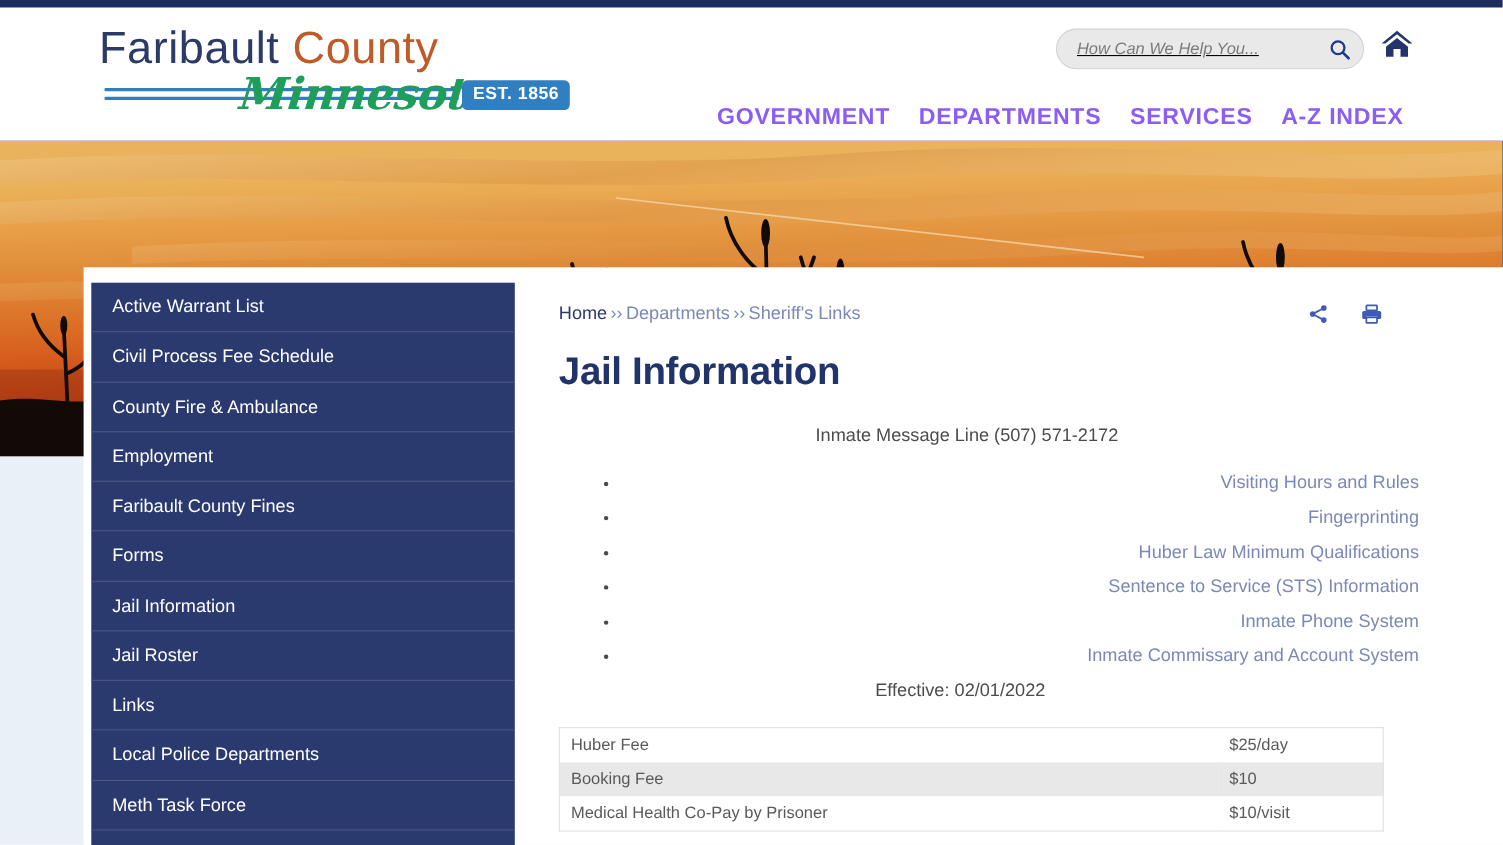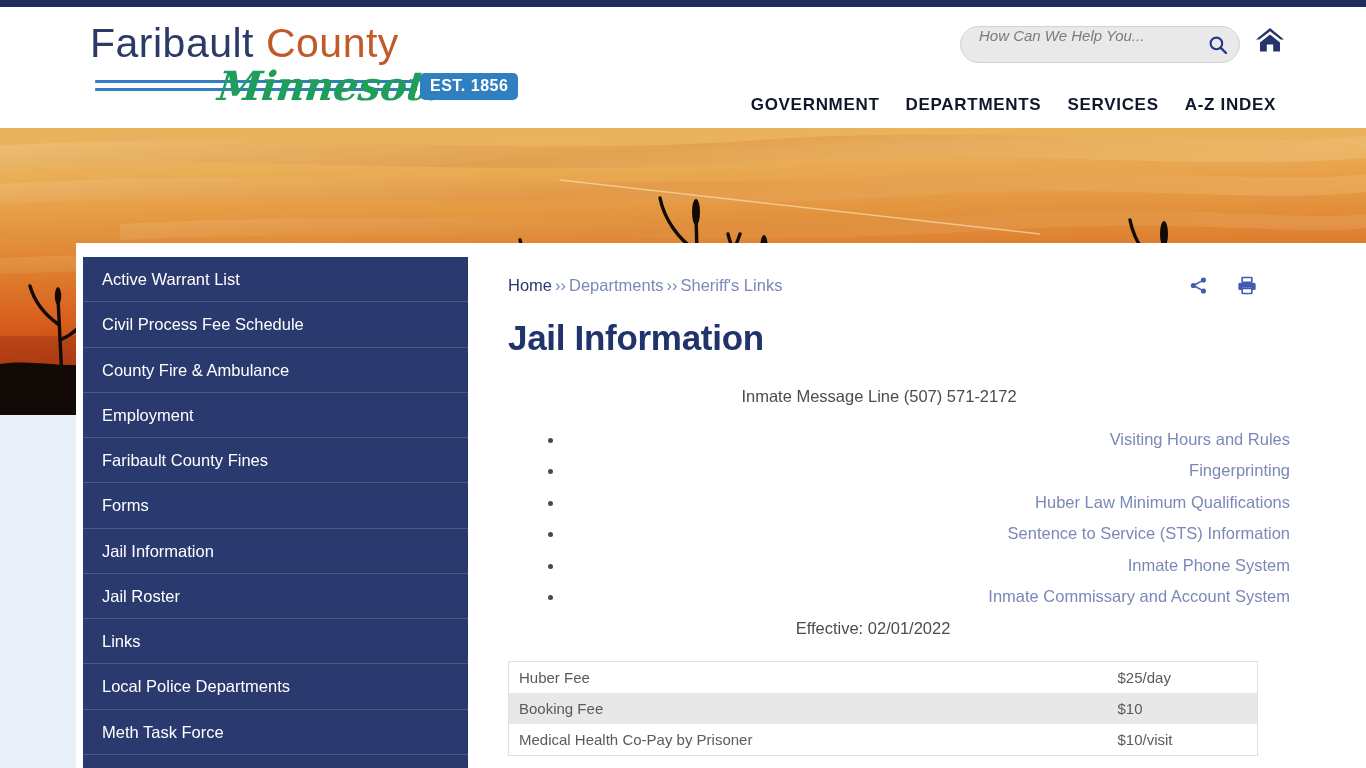--- a/index.html
+++ b/index.html
@@ -59,21 +59,21 @@
     padding: 4px 10px 5px; border-radius: 5px;
   }
 
   
   .search-wrap {
     position: absolute; left: 960px; top: 19px;
     width: 280px; height: 37px;
     background: #e9e9e9;
     border: 1px solid #d2d2d2;
     border-radius: 19px;
-    display: flex; align-items: flex-start;
+    display: flex; align-items: center; text-decoration: underline;
   }
   .search-input {
     flex: 1; border: 0; outline: none; background: transparent;
     font-family: "Liberation Sans", sans-serif;
     font-size: 15px; font-style: italic; color: #6e6e6e;
     padding-left: 18px;
   }
   .search-input::placeholder { color: #7b7b7b; font-style: italic; }
   .search-btn {
     width: 42px; height: 35px; border: 0; background: transparent;
@@ -83,21 +83,21 @@
     position: absolute; left: 1252px; top: 16px;
     width: 36px; height: 34px; display: flex; align-items: center; justify-content: center;
   }
 
   
   .mainnav {
     position: absolute; right: 90px; top: 88px;
     display: flex; gap: 26px; align-items: center;
   }
   .mainnav a {
-    color: #0f172a; font-size: 17px; font-weight: 700;
+    color: #8b5cf6; font-size: 21px; font-weight: 700;
     letter-spacing: 0.7px; text-decoration: none; white-space: nowrap;
   }
 
   
   .hero {
     position: absolute; top: 128px; left: 0;
     width: 1366px; height: 287px;
     overflow: hidden;
     background: #0b0705;
   }

